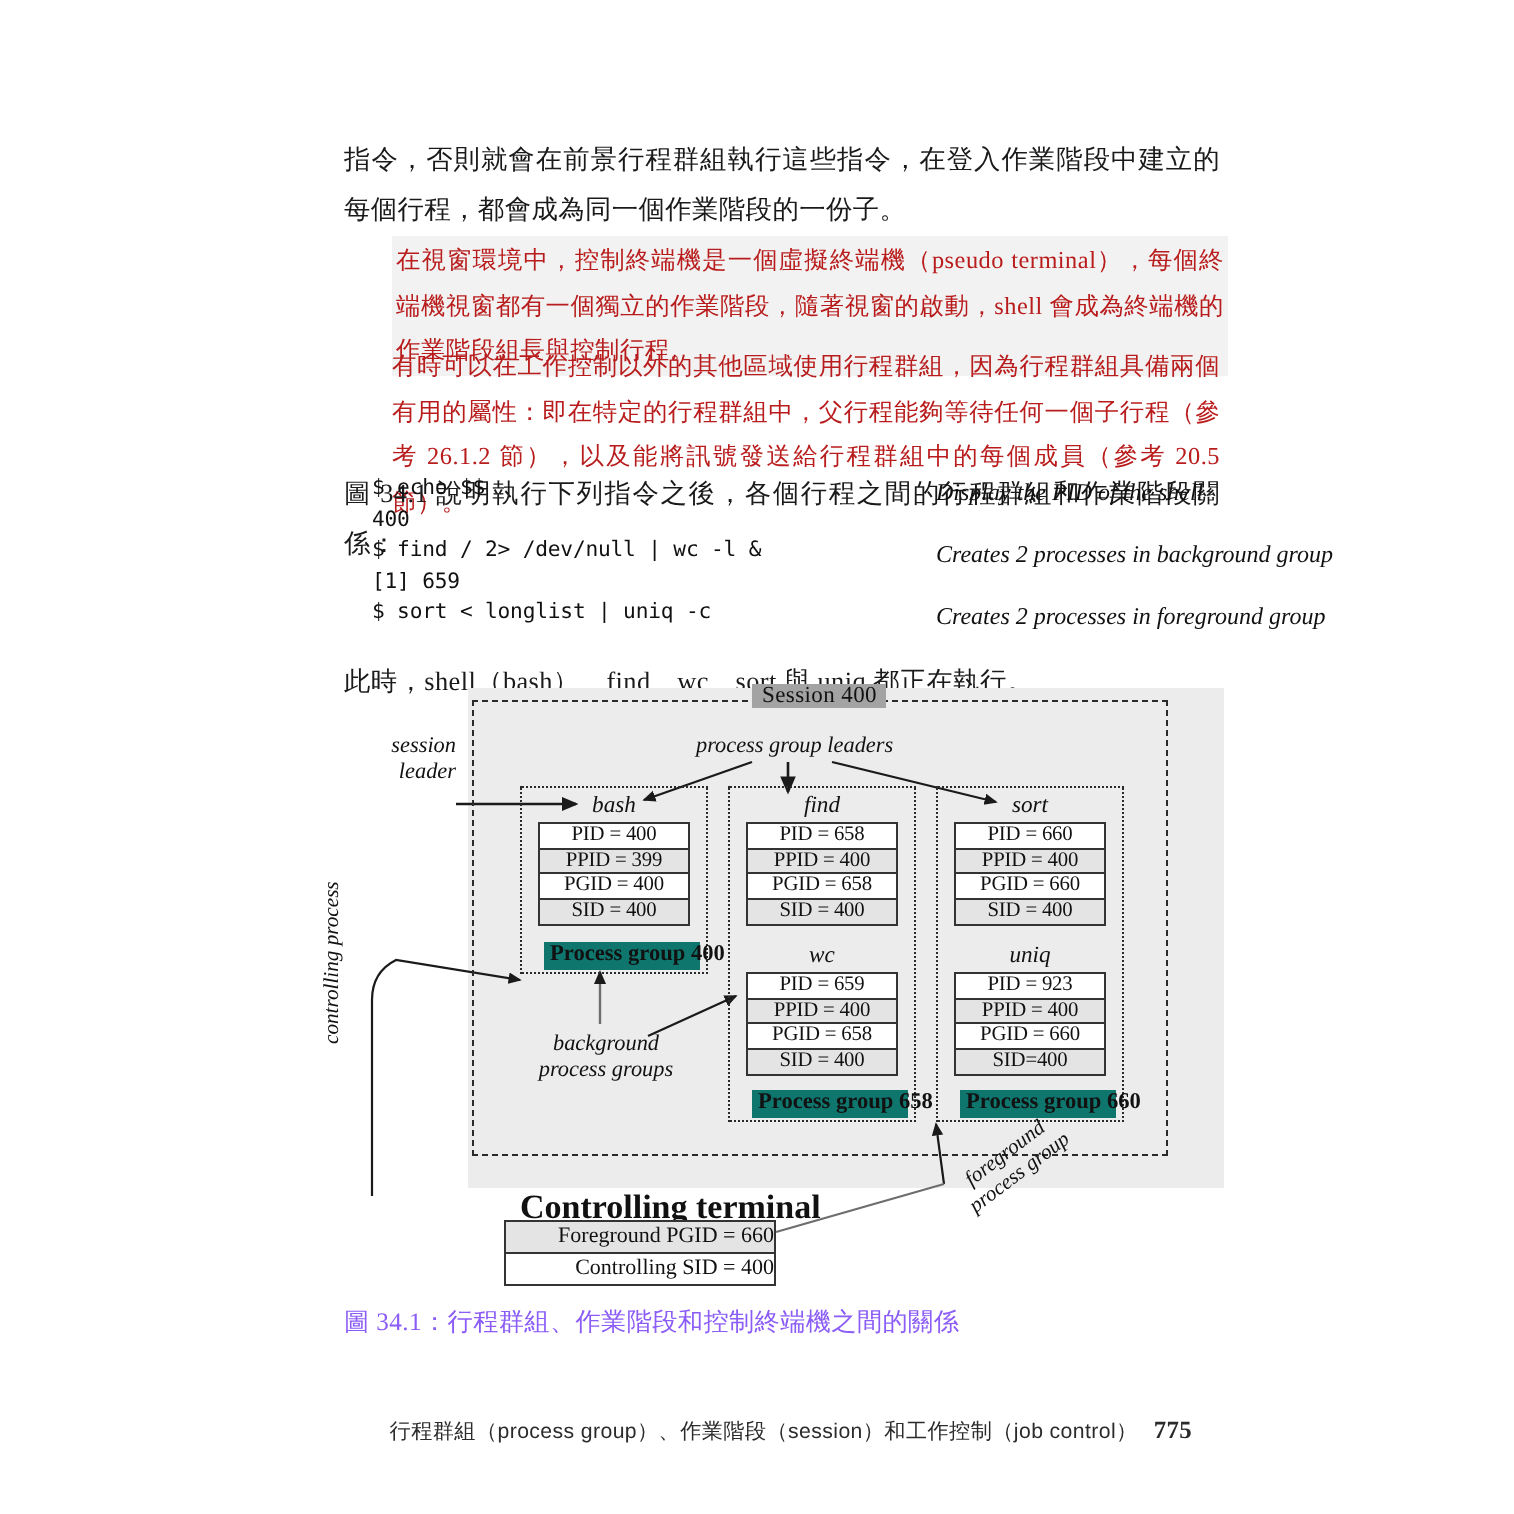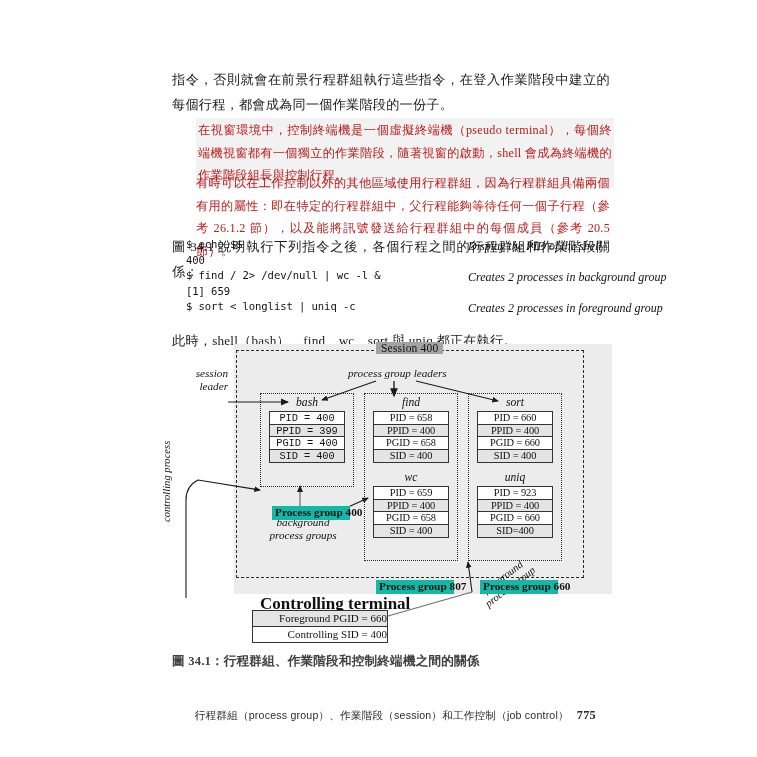--- a/index.html
+++ b/index.html
@@ -137,23 +137,22 @@
   .pg-658 { left: 192px; top: 53px; width: 94px;  height: 168px; }
   .pg-660 { left: 296px; top: 53px; width: 94px;  height: 168px; }
 
   .pg-caption {
     position: absolute;
     text-align: left;
     font-size: 11.3px;
     font-weight: bold;
     line-height: 13.5px;
     white-space: nowrap;
-    background: #14b8a6;
+    background: #0f766e;
     padding: 0 3px;
-    margin-top: 35px;
   }
   .pgc-400 { left: 100px; top: 131px; width: 72px; }
   .pgc-658 { left: 204px; top: 205px; width: 72px; }
   .pgc-660 { left: 308px; top: 205px; width: 72px; }
 
   .proc-name {
     position: absolute;
     text-align: center;
     font-style: italic;
     font-size: 11.6px;
@@ -258,23 +257,23 @@
     overflow: visible;
     pointer-events: none;
   }
 
   
   .fig-caption {
     position: absolute;
     left: 172px;
     top: 653px;
     font-size: 12.6px;
-    font-weight: bold;
+    font-weight: normal;
     letter-spacing: 0.2px;
-    color: #404040;
+    color: #8b5cf6;
     white-space: nowrap;
   }
 
   
   .footer {
     position: absolute;
     left: 172px;
     top: 708px;
     width: 424px;
     text-align: right;
@@ -358,21 +357,21 @@
     <div class="session-label">Session 400</div>
 
     <div class="ann ann-pgl">process group leaders</div>
     <div class="ann ann-session-leader">session leader</div>
     <div class="ann ann-bg">background process groups</div>
     <div class="ann ann-ctrl">controlling process</div>
     <div class="ann ann-fg">foreground process group</div>
 
     <div class="pg-box pg-400"></div>
     <div class="proc-name" style="left:96px; top:56px; width:78px;">bash</div>
-    <div class="proc-table" style="left:97px; top:71px;font-family:Liberation Mono, monospace;">
+    <div class="proc-table" style="left:97px; top:71px;">
       <div class="cell">PID = 400</div>
       <div class="cell">PPID = 399</div>
       <div class="cell">PGID = 400</div>
       <div class="cell">SID = 400</div>
     </div>
     <div class="pg-caption pgc-400">Process group 400</div>
 
     <div class="pg-box pg-658"></div>
     <div class="proc-name" style="left:200px; top:56px; width:78px;">find</div>
     <div class="proc-table" style="left:201px; top:71px;">
@@ -381,21 +380,21 @@
       <div class="cell">PGID = 658</div>
       <div class="cell">SID = 400</div>
     </div>
     <div class="proc-name" style="left:200px; top:131px; width:78px;">wc</div>
     <div class="proc-table" style="left:201px; top:146px;">
       <div class="cell">PID = 659</div>
       <div class="cell">PPID = 400</div>
       <div class="cell">PGID = 658</div>
       <div class="cell">SID = 400</div>
     </div>
-    <div class="pg-caption pgc-658">Process group 807</div>
+    <div class="pg-caption pgc-658">Process group 658</div>
 
     <div class="pg-box pg-660"></div>
     <div class="proc-name" style="left:304px; top:56px; width:78px;">sort</div>
     <div class="proc-table" style="left:305px; top:71px;">
       <div class="cell">PID = 660</div>
       <div class="cell">PPID = 400</div>
       <div class="cell">PGID = 660</div>
       <div class="cell">SID = 400</div>
     </div>
     <div class="proc-name" style="left:304px; top:131px; width:78px;">uniq</div>

